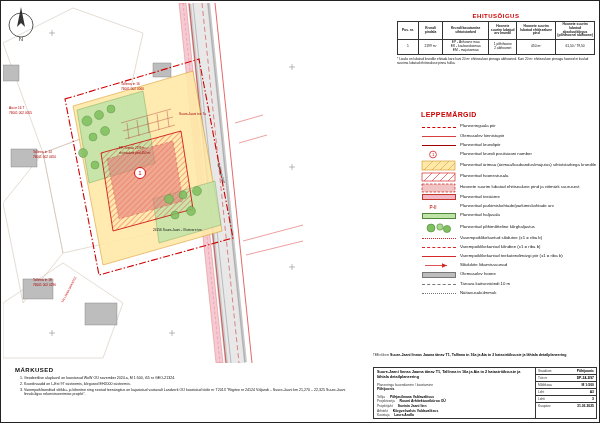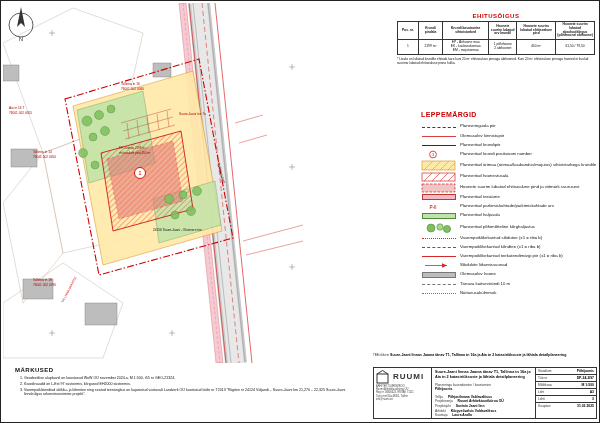--- a/index.html
+++ b/index.html
@@ -387,32 +387,20 @@
       <li>Varempoiklisendtud sõikku- ja kõnnitee ning seotud teenängitus on kajastatud vastavalt Landverk OÜ koostatud tööle nr T2013 "Riigitee nr 24124 Väljandi – Suure-Jaani km 21,270 – 22,325 Suure-Jaani linnakülgsu rekonstrueerimise projekt".</li>
     </ol>
   </div>
 
   <div class="hdr-right">
     <span class="small">TBB nõrkem</span>
     <b>Suure-Jaani linnas Jaama tänav T1, Tallinna tn 16a ja Aia tn 2 katastriüksuste ja lähiala detailplaneering</b>
   </div>
 
   <div class="title-block">
-    <div class="tb-logo">
-      <svg width="14" height="14" style="position:absolute;left:2px;top:2px">
-        <rect x="1" y="4" width="11" height="9" fill="none" stroke="#333" stroke-width="1"></rect>
-        <path d="M1 4 L6.5 0.5 L12 4" fill="none" stroke="#333" stroke-width="1"></path>
-      </svg>
-      <div class="logo-name" style="margin-left:17px;margin-top:2px">RUUMI</div>
-      <div class="logo-sub" style="margin-top:4px;white-space:pre-line">ARHITEKTUURIBÜROO
-Ruumi Arhitektuuribüroo OÜ
-Reg nr 16806624, EMTAK 71111
-Tartu mnt 84a-M302, Tallinn
-info@ruumi.ee</div>
-    </div>
 
     <div class="tb-mid">
       <div class="tb-title">Suure-Jaani linnas Jaama tänav T1, Tallinna tn 16a ja Aia tn 2 katastriüksuste ja lähiala detailplaneering</div>
       <div style="margin-top:3px">
         <span class="tb-head">Planeeringu kuuendamine / koostamine</span><br>
         <span class="tb-val">Põhijoonis</span>
       </div>
       <div style="margin-top:3px">
         <span class="tb-head">Tellija</span>
         <span class="tb-val" style="margin-left:4px">Põhjasilmana Valdavalitsus</span>

